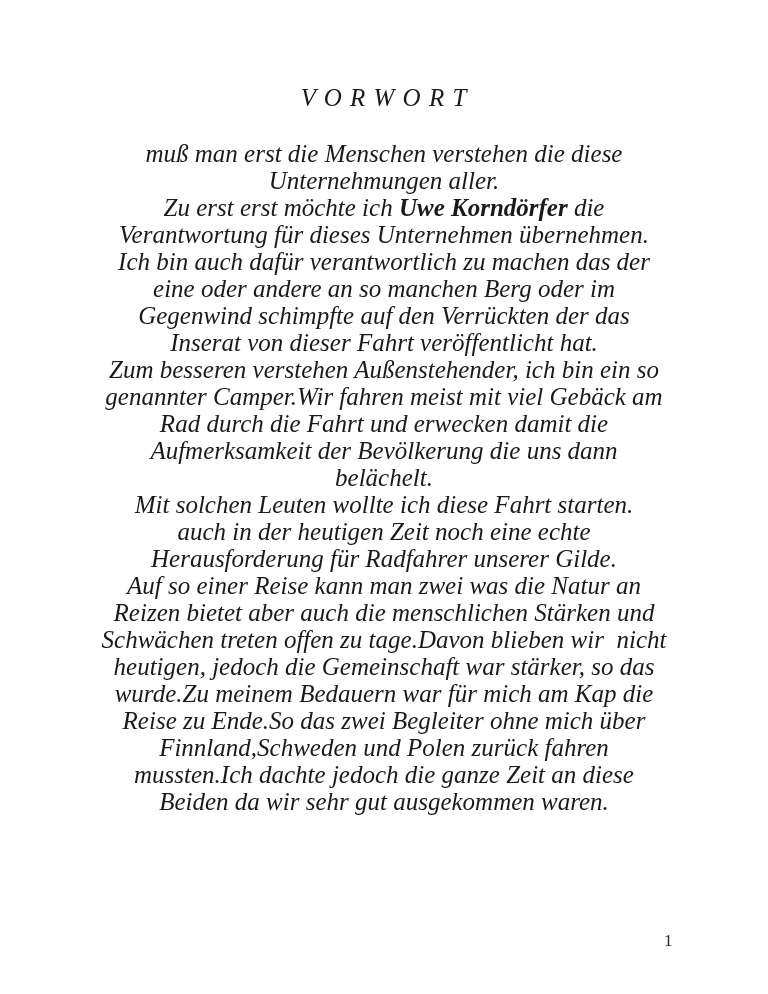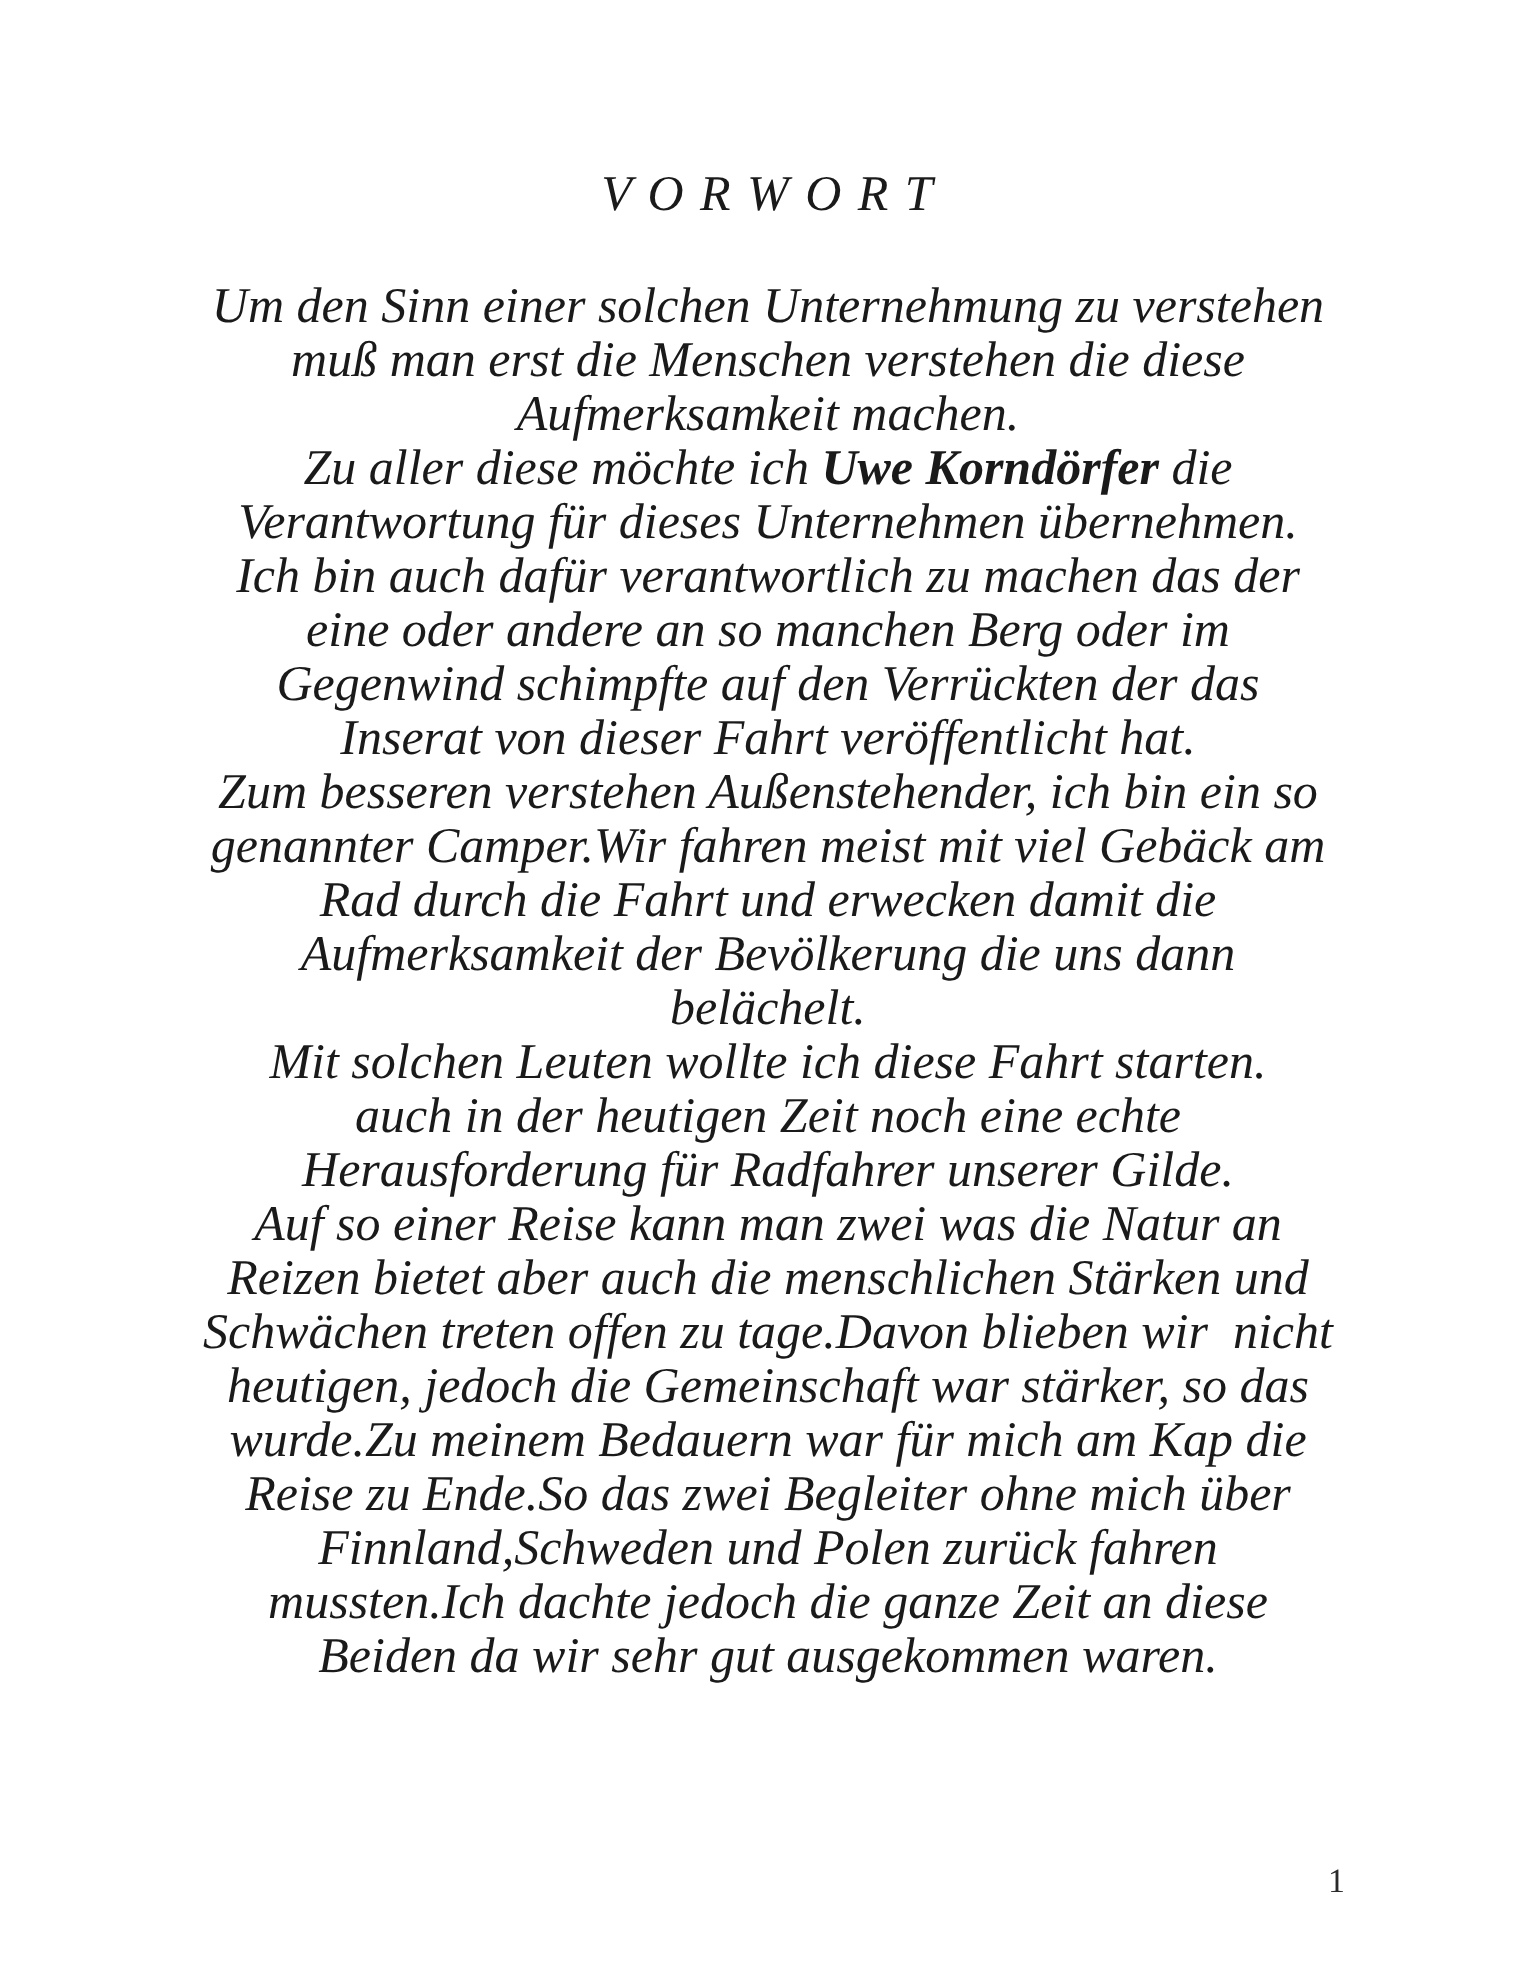--- a/index.html
+++ b/index.html
@@ -52,24 +52,23 @@
     color: #2a2a2a;
   }
 </style>
 </head>
 <body>
 
 <div class="page">
   <div class="content">
     <h1 class="title">V O R W O R T</h1>
     <div class="body-text">
-        <div class="line"><span class="seg">Um den Sinn einer solchen Unternehmung zu verstehen</span></div>
         <div class="line"><span class="seg">muß man erst die Menschen verstehen die diese</span></div>
-        <div class="line"><span class="seg">Aufmerksamkeit machen.</span></div>
-        <div class="line"><span class="seg">Zu aller diese möchte ich </span><span class="seg bold">Uwe Korndörfer</span><span class="seg"> die</span></div>
+        <div class="line"><span class="seg">Unternehmungen aller.</span></div>
+        <div class="line"><span class="seg">Zu erst erst möchte ich </span><span class="seg bold">Uwe Korndörfer</span><span class="seg"> die</span></div>
         <div class="line"><span class="seg">Verantwortung für dieses Unternehmen übernehmen.</span></div>
         <div class="line"><span class="seg">Ich bin auch dafür verantwortlich zu machen das der</span></div>
         <div class="line"><span class="seg">eine oder andere an so manchen Berg oder im</span></div>
         <div class="line"><span class="seg">Gegenwind schimpfte auf den Verrückten der das</span></div>
         <div class="line"><span class="seg">Inserat von dieser Fahrt veröffentlicht hat.</span></div>
         <div class="line"><span class="seg">Zum besseren verstehen Außenstehender, ich bin ein so</span></div>
         <div class="line"><span class="seg">genannter Camper.Wir fahren meist mit viel Gebäck am</span></div>
         <div class="line"><span class="seg">Rad durch die Fahrt und erwecken damit die</span></div>
         <div class="line"><span class="seg">Aufmerksamkeit der Bevölkerung die uns dann</span></div>
         <div class="line"><span class="seg">belächelt.</span></div>

